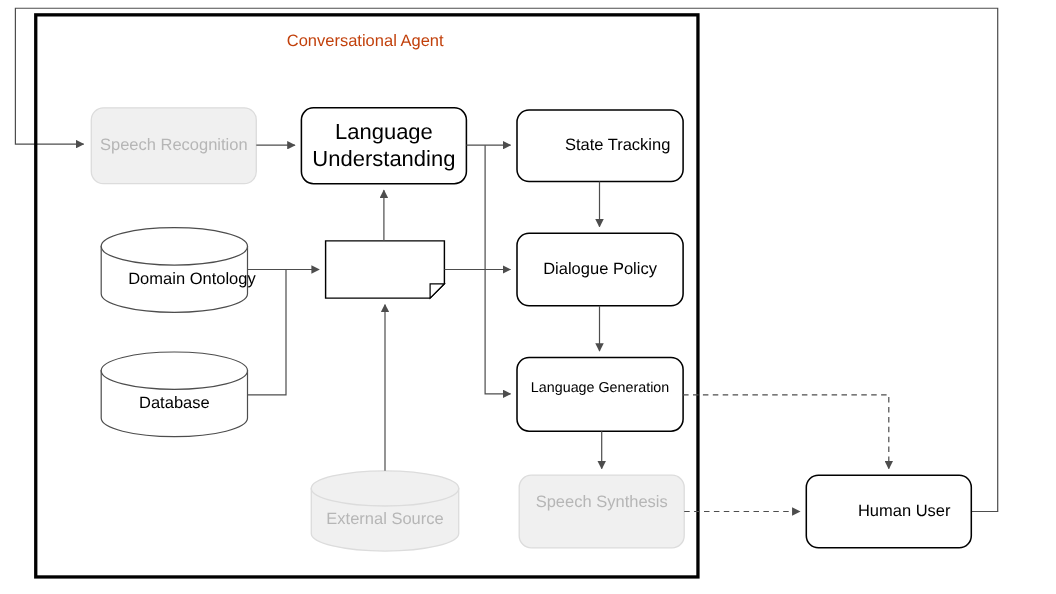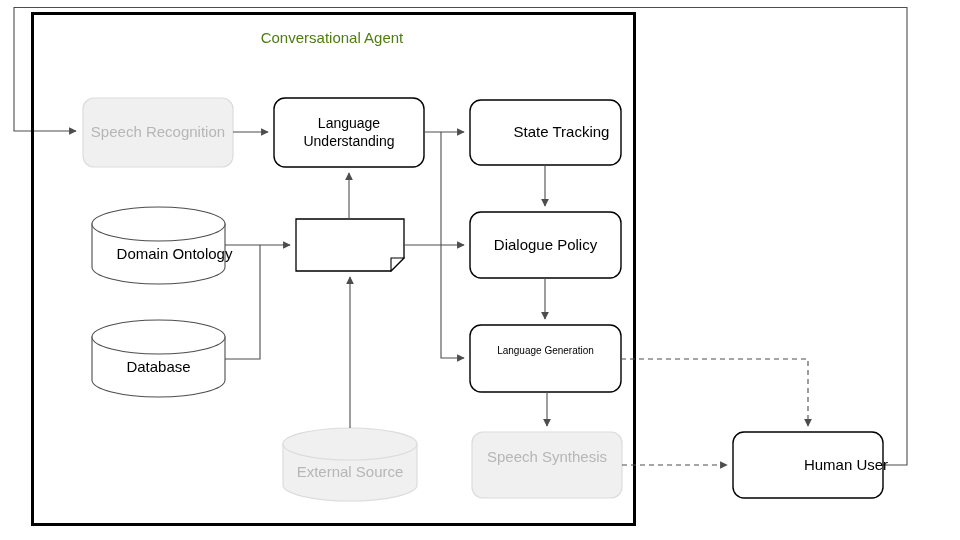--- a/index.html
+++ b/index.html
@@ -6,21 +6,21 @@
   body{width:960px;height:540px;font-family:"Liberation Sans",sans-serif;}
   #stage{position:relative;width:960px;height:540px;overflow:hidden;background:#fff;}
   svg.layer{position:absolute;left:0;top:0;width:960px;height:540px;}
   .nodelabel{
     position:absolute;display:flex;align-items:center;justify-content:center;
     text-align:center;line-height:1.22;pointer-events:none;
   }
   .lbl-dark{color:#000000;}
   .lbl-faded{color:#b6b6b6;}
   .title{
-    position:absolute;color:#4d7c0f;font-size:15px;text-align:center;
+    position:absolute;color:#c2410c;font-size:15px;text-align:center;
   }
 </style>
 </head>
 <body>
 
 <div id="stage">
 
   <svg class="layer" viewBox="0 0 960 540">
     <defs>
       <marker id="arrow" viewBox="0 0 10 10" refX="9" refY="5" markerWidth="7" markerHeight="7" orient="auto-start-reverse">
@@ -94,31 +94,31 @@
 
     <path d="M 621 359 L 808 359 L 808 426" fill="none" stroke="#4d4d4d" stroke-width="1.1" stroke-dasharray="5 4" marker-end="url(#arrowdash)"></path>
 
     <path d="M 622 465 L 727 465" fill="none" stroke="#4d4d4d" stroke-width="1.1" stroke-dasharray="5 4" marker-end="url(#arrowdash)"></path>
   </svg>
 
   <div class="title" style="left:232px;top:29px;width:200px;">Conversational Agent</div>
 
   <div class="nodelabel lbl-faded" style="left:83px;top:98px;width:150px;height:69px;font-size:15px;border-radius:15px;">Speech Recognition</div>
 
-  <div class="nodelabel lbl-dark" style="left:274px;top:98px;width:150px;height:69px;font-size:14px;">Language Understanding</div>
+  <div class="nodelabel lbl-dark" style="left:274px;top:98px;width:150px;height:69px;font-size:20px;">Language Understanding</div>
 
   <div class="nodelabel lbl-dark" style="left:486px;top:100px;width:151px;height:65px;font-size:15px;">State Tracking</div>
 
   <div class="nodelabel lbl-dark" style="left:470px;top:212px;width:151px;height:66px;font-size:15px;">Dialogue Policy</div>
 
-  <div class="nodelabel lbl-dark" style="left:470px;top:325px;width:151px;height:53px;font-size:10px;">Language Generation</div>
+  <div class="nodelabel lbl-dark" style="left:470px;top:325px;width:151px;height:53px;font-size:13px;">Language Generation</div>
 
   <div class="nodelabel lbl-faded" style="left:472px;top:432px;width:150px;height:50px;font-size:15px;">Speech Synthesis</div>
 
-  <div class="nodelabel lbl-dark" style="left:733px;top:432px;width:178px;height:66px;font-size:15px;margin-left:24px;">Human User</div>
+  <div class="nodelabel lbl-dark" style="left:733px;top:432px;width:178px;height:66px;font-size:15px;">Human User</div>
 
 
   <div class="nodelabel lbl-dark" style="left:108px;top:224px;width:133px;height:60px;font-size:15px;">Domain Ontology</div>
 
   <div class="nodelabel lbl-faded" style="left:283px;top:444px;width:134px;height:57px;font-size:15px;">External Source</div>
 
   <div class="nodelabel lbl-dark" style="left:92px;top:337px;width:133px;height:60px;font-size:15px;">Database</div>
 
 </div>
 

